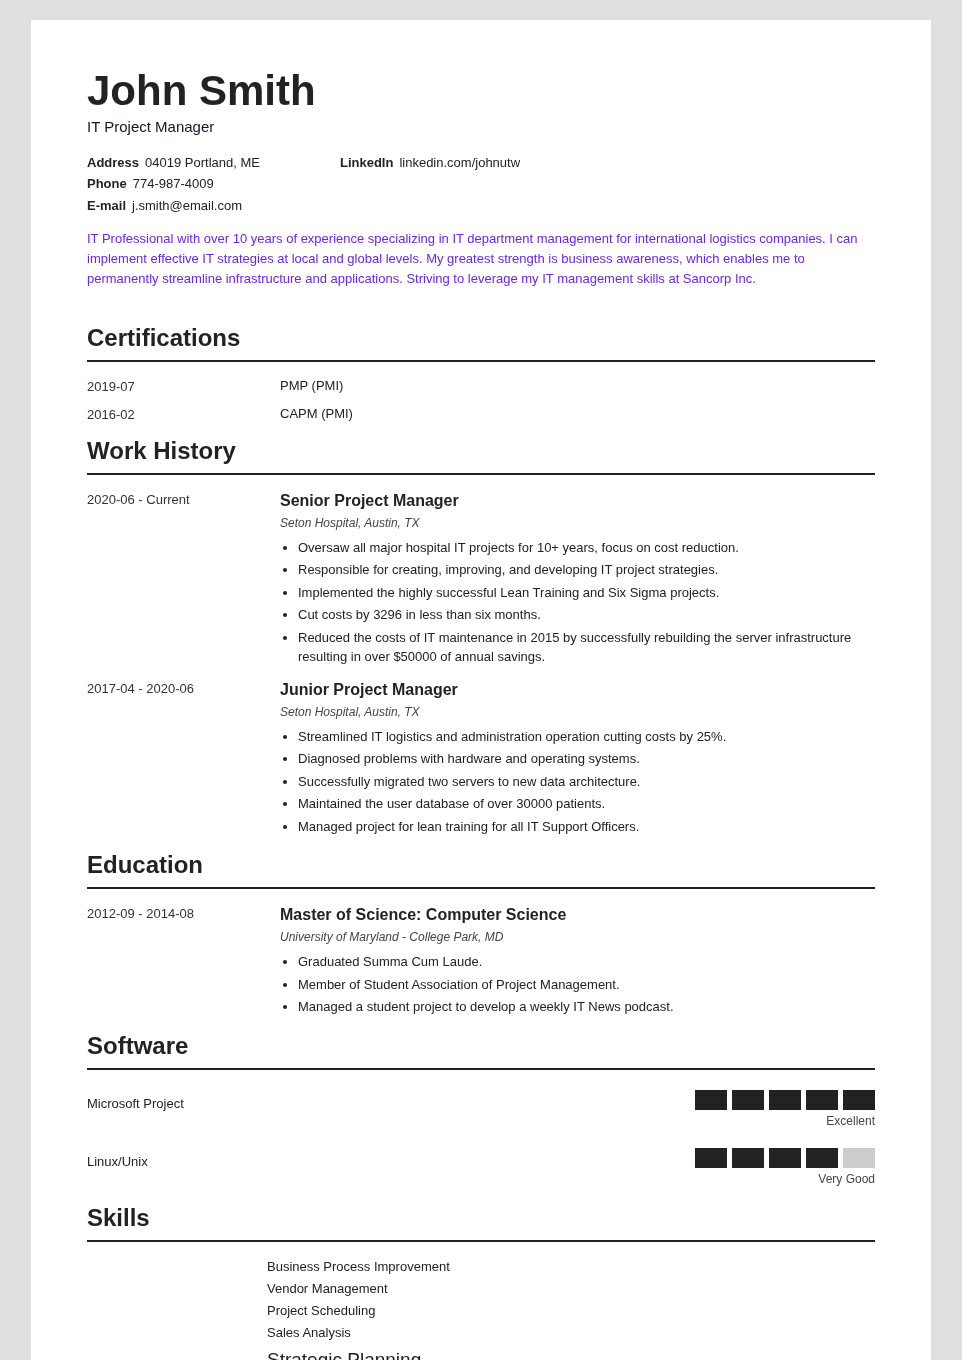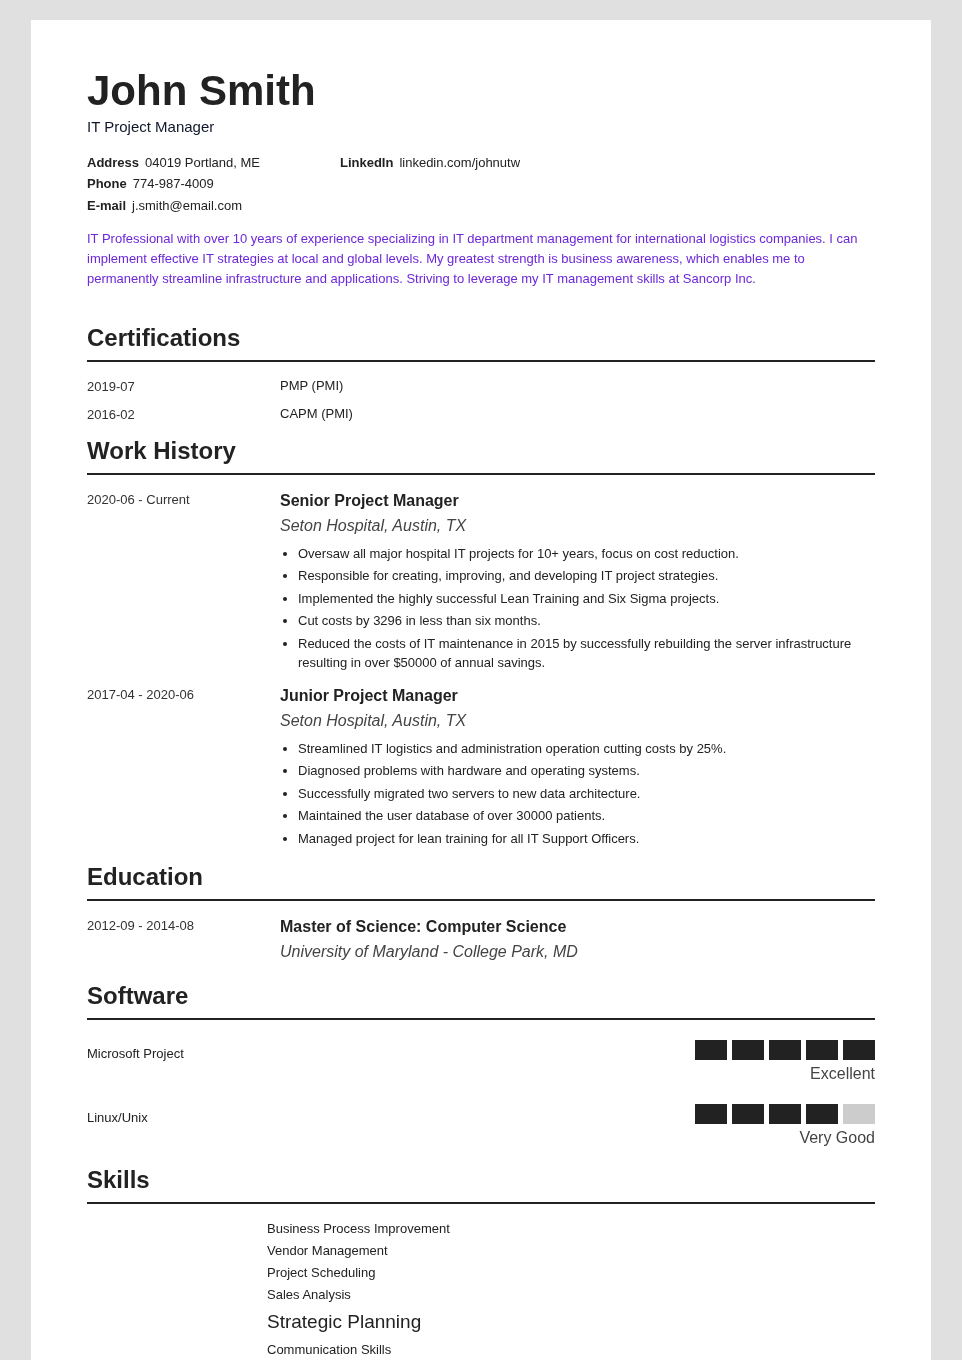--- a/index.html
+++ b/index.html
@@ -82,21 +82,21 @@
     }
     .job-title {
       font-size: 16px;
       font-weight: 900;
       margin-bottom: 1px;
     }
     .job-org {
       font-style: italic;
       color: #444;
       margin-bottom: 6px;
-      font-size: 16px;
+      font-size: 12px;
     }
     .bullet-list {
       padding-left: 18px;
       margin-top: 4px;
     }
     .bullet-list li {
       margin-bottom: 3px;
       font-size: 13px;
       line-height: 1.5;
     }
@@ -127,21 +127,21 @@
       width: 32px;
       height: 20px;
     }
     .rating-bar-box.filled {
       background: #222;
     }
     .rating-bar-box.empty {
       background: #ccc;
     }
     .rating-text {
-      font-size: 16px;
+      font-size: 12px;
       color: #444;
       text-align: right;
     }
   </style>
 </head>
 <body>
 
 <div class="resume">
 
   <div>
@@ -228,20 +228,25 @@
 
   <div>
     <div class="section-title">Education</div>
     <hr class="section-divider">
     <div id="edu-rows">
         <div class="section-row">
     <div class="section-date">2012-09 - 2014-08</div>
     <div class="section-content">
       <div class="job-title">Master of Science: Computer Science</div>
       <div class="job-org">University of Maryland - College Park, MD</div>
+      <ul class="bullet-list">
+              <li>Graduated Summa Cum Laude.</li>
+              <li>Member of Student Association of Project Management.</li>
+              <li>Managed a student project to develop a weekly IT News podcast.</li>
+            </ul>
     </div>
   </div>
       </div>
   </div>
 
   <div>
     <div class="section-title">Software</div>
     <hr class="section-divider">
     <div id="software-rows">
         <div class="rating-row">

